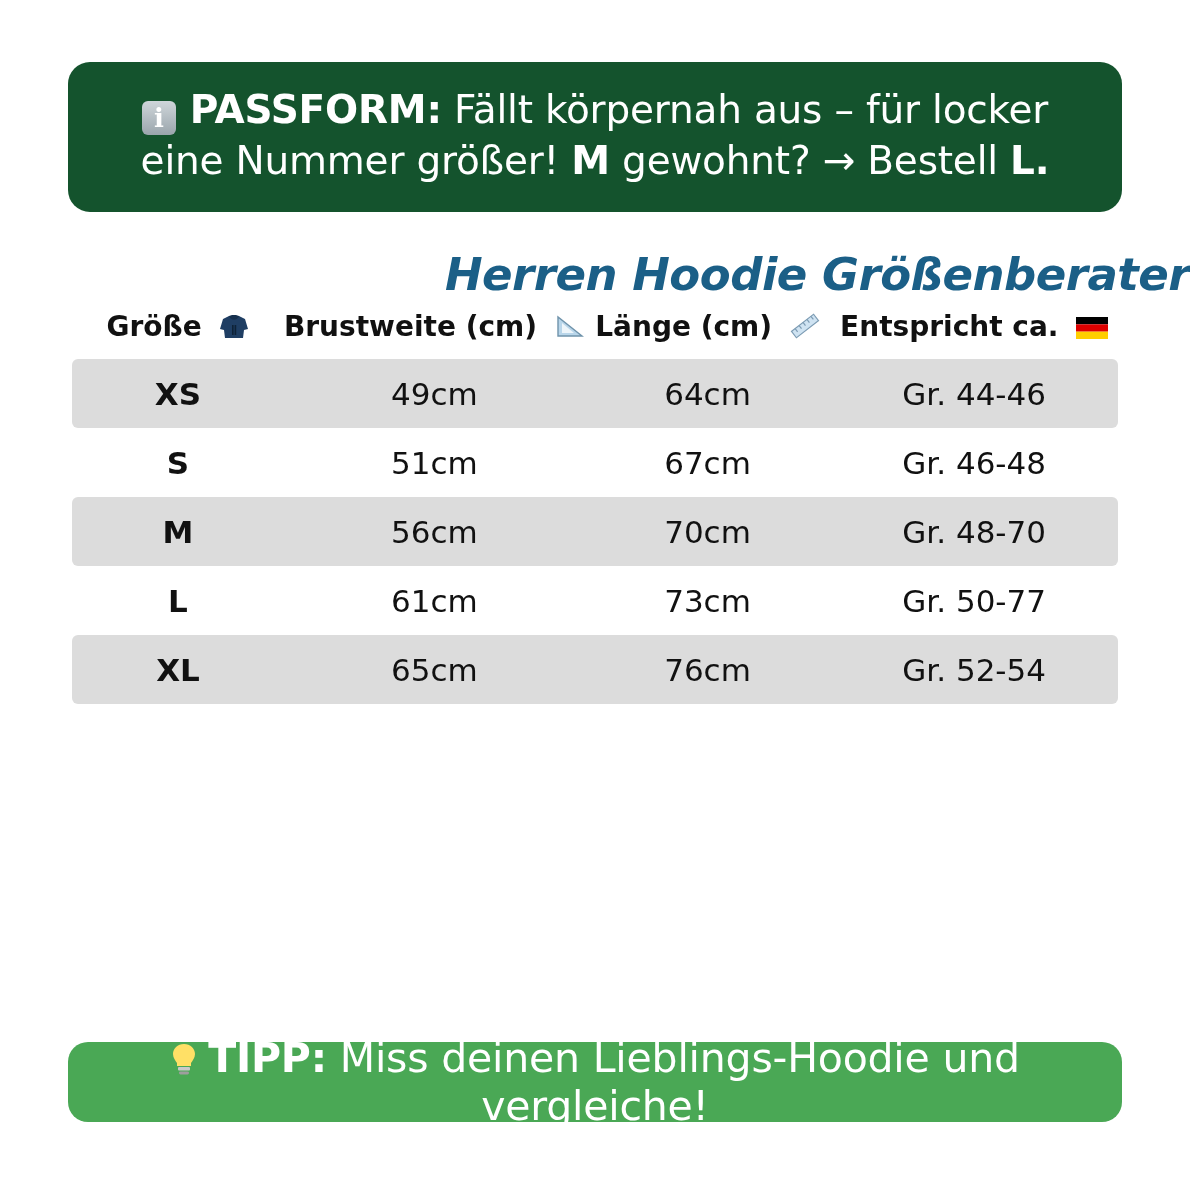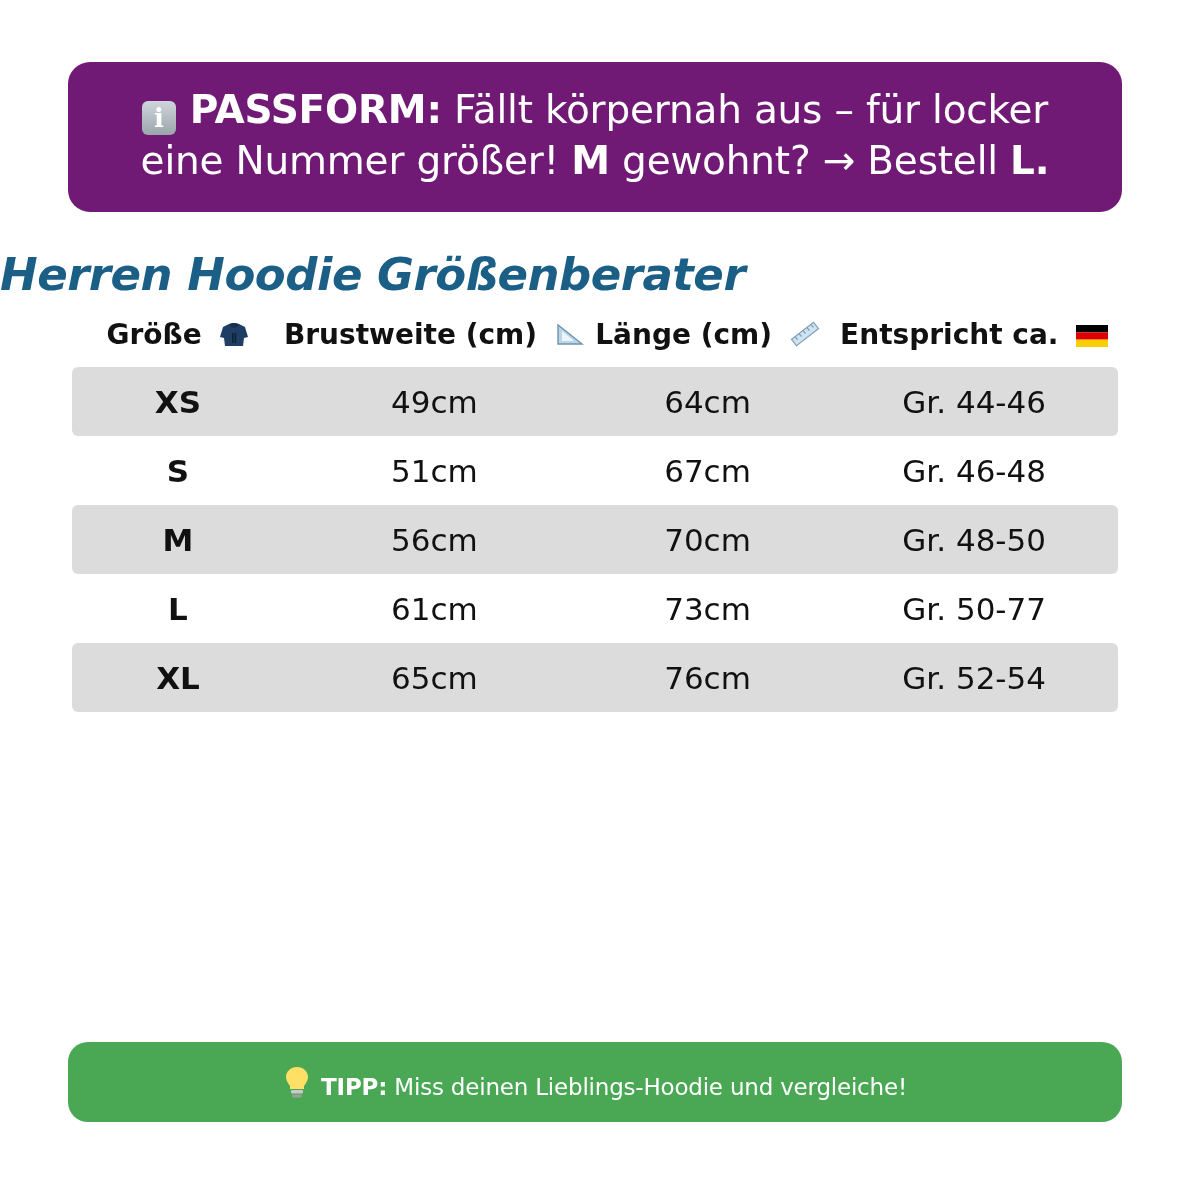--- a/index.html
+++ b/index.html
@@ -19,21 +19,21 @@
     background: #ffffff;
   }
 
   
   .banner-fit {
     position: absolute;
     left: 68px;
     top: 62px;
     width: 1054px;
     min-height: 150px;
-    background: #701a75;
+    background: #14532d;
     border-radius: 22px;
     color: #ffffff;
     display: flex;
     align-items: center;
     justify-content: center;
     padding: 18px 30px 22px 30px;
   }
   .banner-fit .banner-text {
     font-size: 39px;
     line-height: 1.32;
@@ -56,33 +56,33 @@
     margin-right: 14px;
     font-family: "DejaVu Serif", serif;
   }
 
   
   .table-title {
     position: absolute;
     left: 0;
     right: 0;
     top: 248px;
-    text-align: left;
+    text-align: right;
     color: #1b5f87;
     font-size: 45px;
     font-weight: bold;
     font-style: italic;
     letter-spacing: -0.5px;
   }
 
   
   .size-table {
     position: absolute;
     left: 72px;
-    top: 312px;
+    top: 304px;
     width: 1046px;
     border-collapse: separate;
     border-spacing: 0;
   }
   .size-table th {
     font-size: 28px;
     font-weight: bold;
     color: #111111;
     padding: 6px 0 16px 0;
     text-align: center;
@@ -121,21 +121,21 @@
     height: 80px;
     background: #4aa855;
     border-radius: 20px;
     color: #ffffff;
     display: flex;
     align-items: center;
     justify-content: center;
     padding: 0 24px;
   }
   .banner-tip .tip-text {
-    font-size: 23px;
+    font-size: 41px;
     text-align: center;
     letter-spacing: -0.2px;
   }
   .bulb { margin-right: 10px; vertical-align: -4px; }
 </style>
 </head>
 <body>
 
 <div class="page">
 
@@ -206,21 +206,21 @@
       <tr>
         <td class="size-cell">S</td>
         <td>51cm</td>
         <td>67cm</td>
         <td>Gr. 46-48</td>
       </tr>
       <tr class="shaded">
         <td class="size-cell">M</td>
         <td>56cm</td>
         <td>70cm</td>
-        <td>Gr. 48-50</td>
+        <td>Gr. 48-70</td>
       </tr>
       <tr>
         <td class="size-cell">L</td>
         <td>61cm</td>
         <td>73cm</td>
         <td>Gr. 50-77</td>
       </tr>
       <tr class="shaded">
         <td class="size-cell">XL</td>
         <td>65cm</td>

